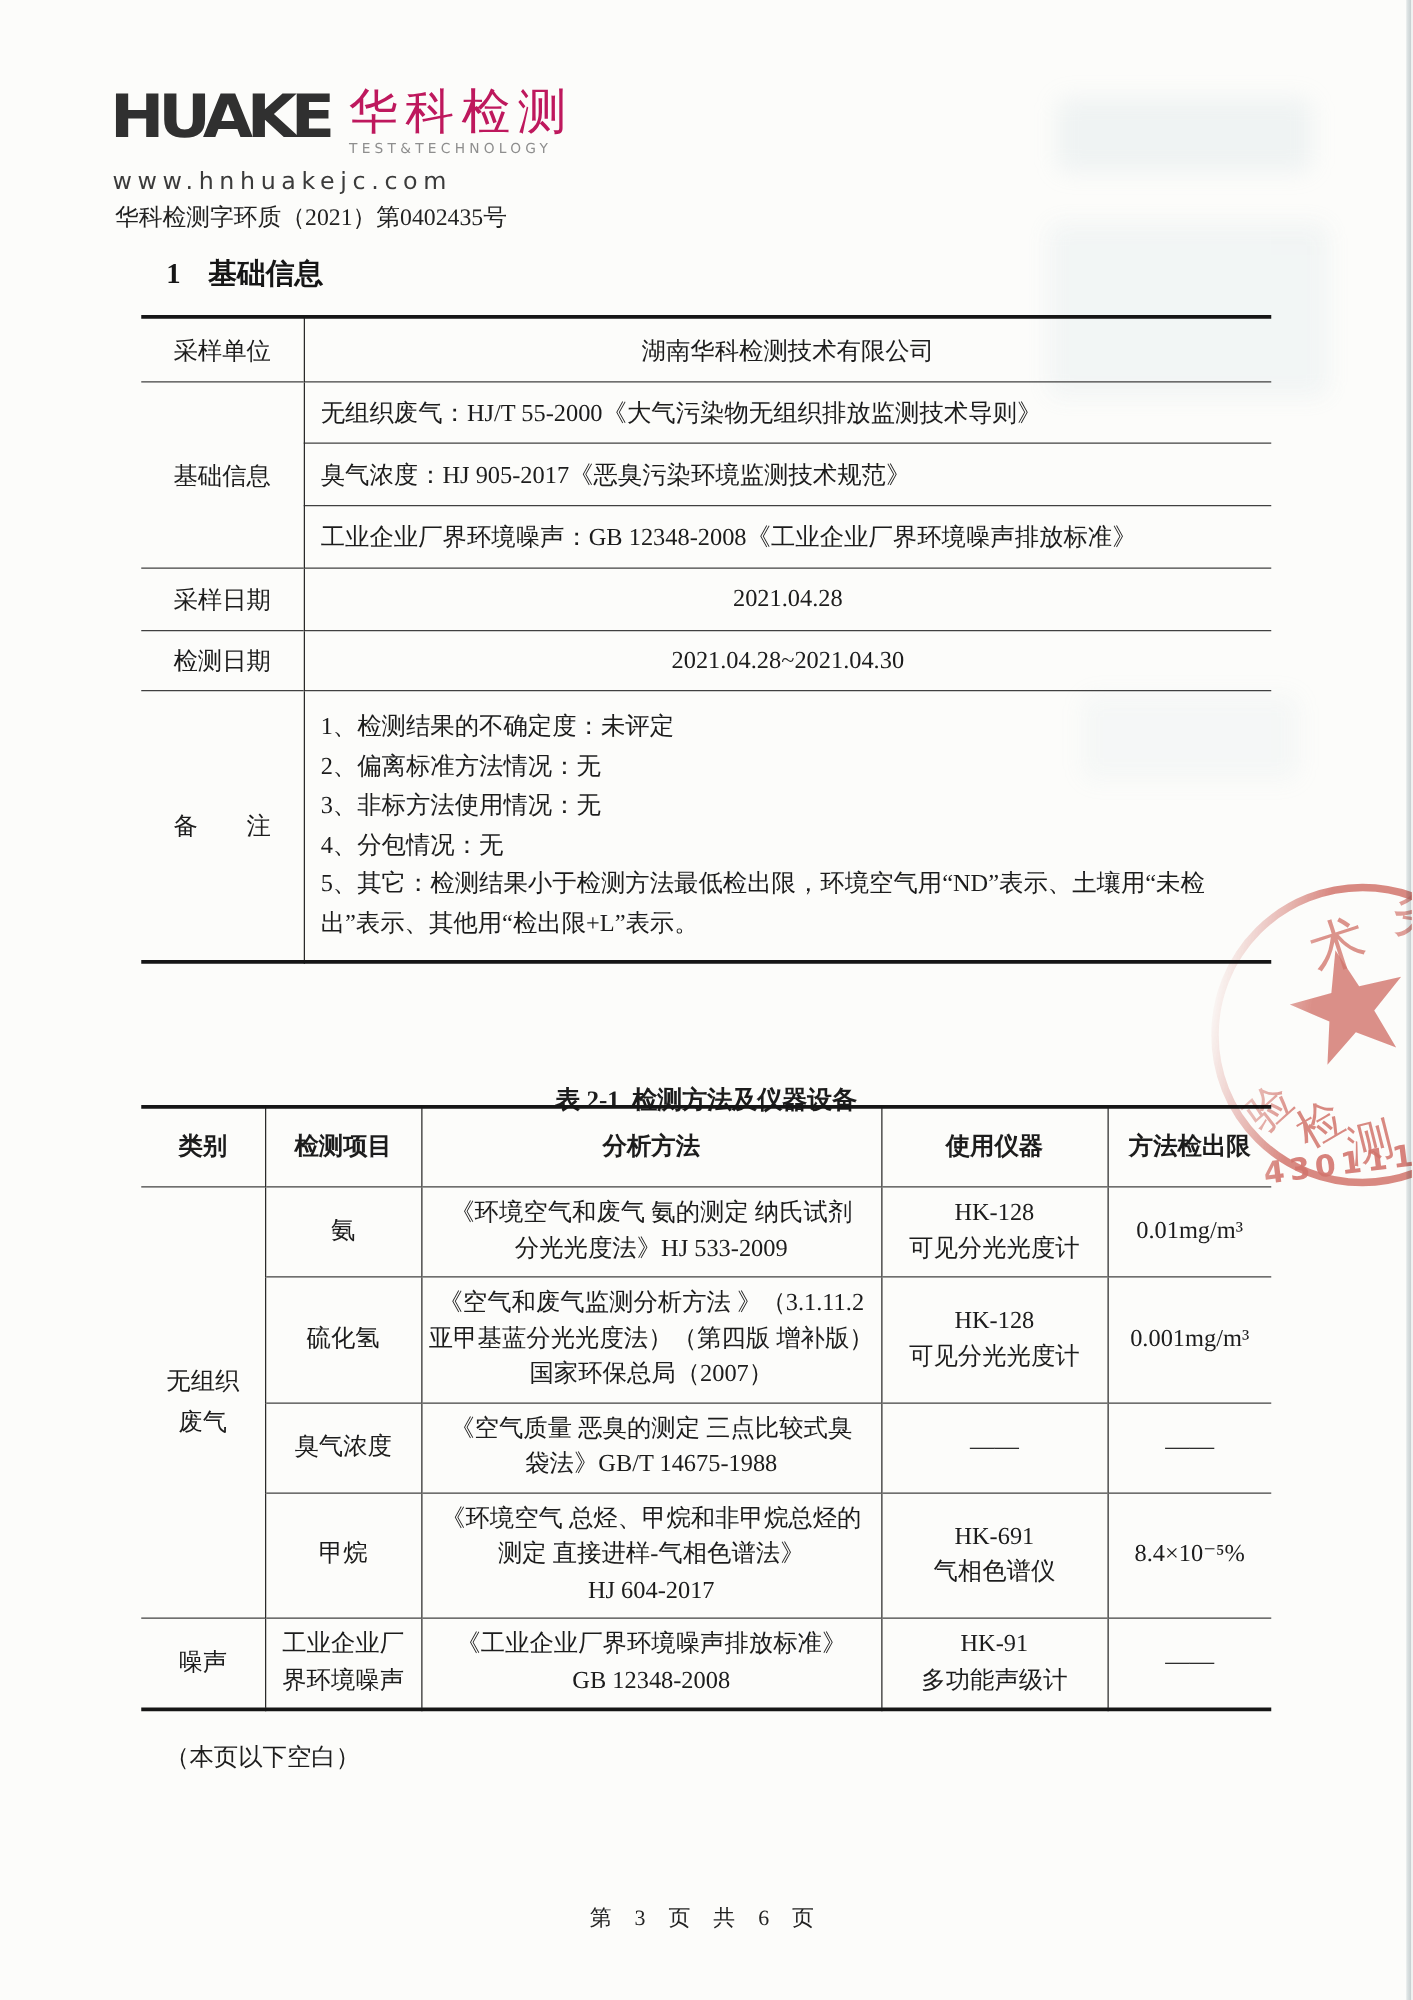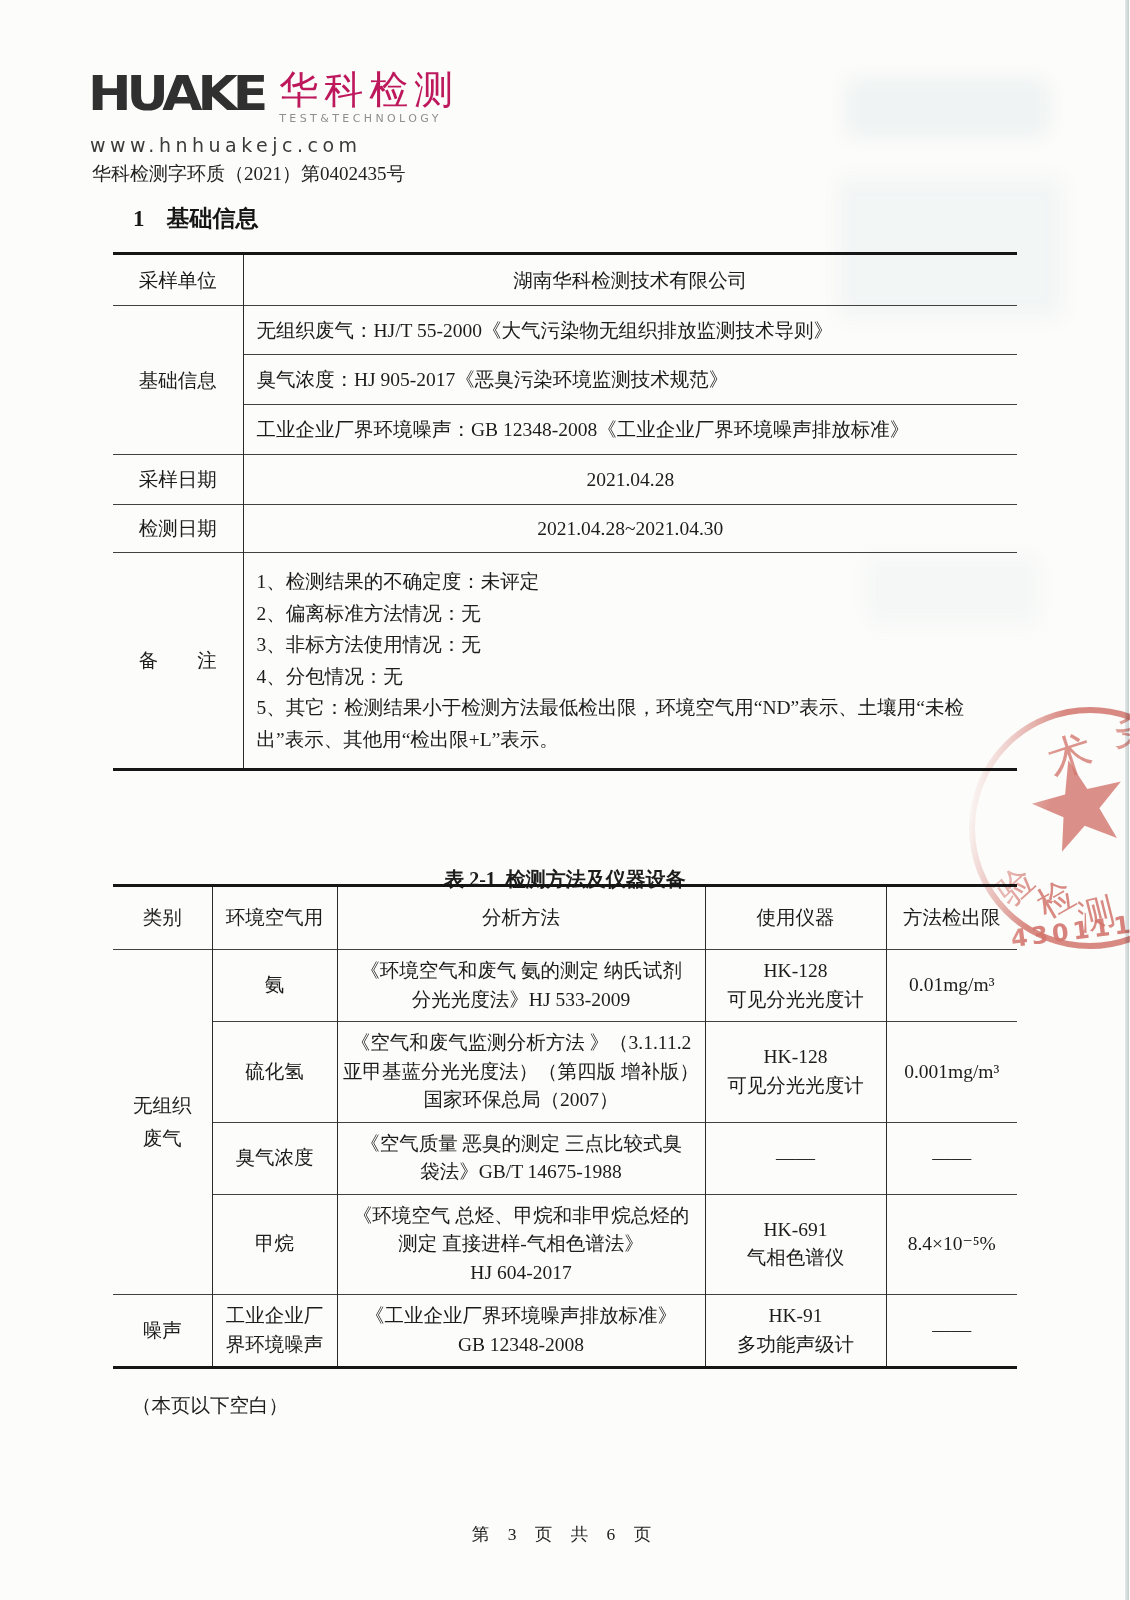--- a/index.html
+++ b/index.html
@@ -42,21 +42,21 @@
   .t1 tr + tr td { border-top:1.2px solid #404040; }
   .t1 .c { text-align:center; }
   .t1 .l { text-align:left; padding-left:13px; }
   .t1 .remarks { text-align:left; padding:13px 15px 13px 13px; line-height:31.5px; }
 
   .t2 { position:absolute; left:113px; top:884px; width:904px;
         border-top:3px solid #161616; border-bottom:3px solid #161616; }
   .t2 td { text-align:center; line-height:28.5px; padding:7px 5px; }
   .t2 .bl { border-left:1.3px solid #2a2a2a; }
   .t2 tr + tr td { border-top:1.2px solid #404040; }
-  .t2 .head td { font-weight:normal; height:64px; padding:4px 2px; }
+  .t2 .head td { font-weight:bold; height:64px; padding:4px 2px; }
   .t2 .cat { line-height:33px; }
 
   
   .blank-note { position:absolute; left:132px; top:1392px; font-size:19.5px; }
   .page-footer { position:absolute; left:0; right:0; top:1522px; text-align:center;
     font-size:17.5px; letter-spacing:7px; color:#222; }
 
   
   .stamp {
     position:absolute; left:950px; top:685px; width:180px; height:290px;
@@ -147,21 +147,21 @@
     <colgroup>
       <col style="width:99px">
         <col style="width:125px">
         <col style="width:368px">
         <col style="width:181px">
         <col style="width:131px">
     </colgroup>
     <tbody>
       <tr class="head">
         <td>类别</td>
-        <td class="bl">环境空气用</td>
+        <td class="bl">检测项目</td>
         <td class="bl">分析方法</td>
         <td class="bl">使用仪器</td>
         <td class="bl">方法检出限</td>
       </tr>
       <tr>
         <td rowspan="4" class="cat">
           <div>无组织</div>
           <div>废气</div>
         </td>
         <td class="bl">氨</td>

